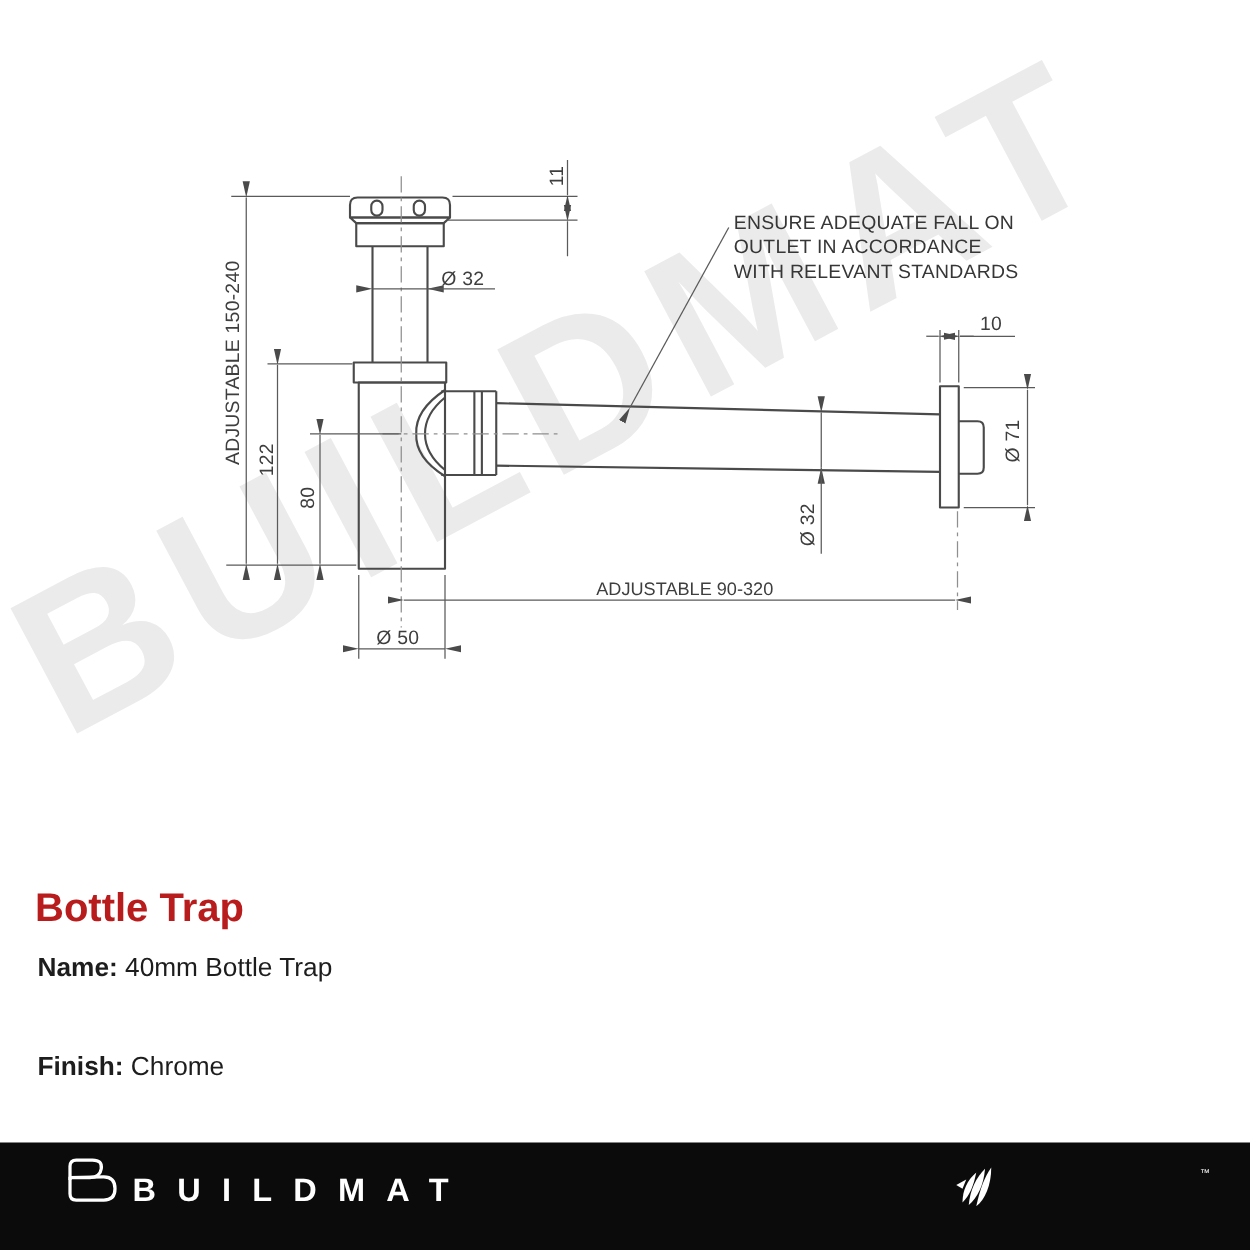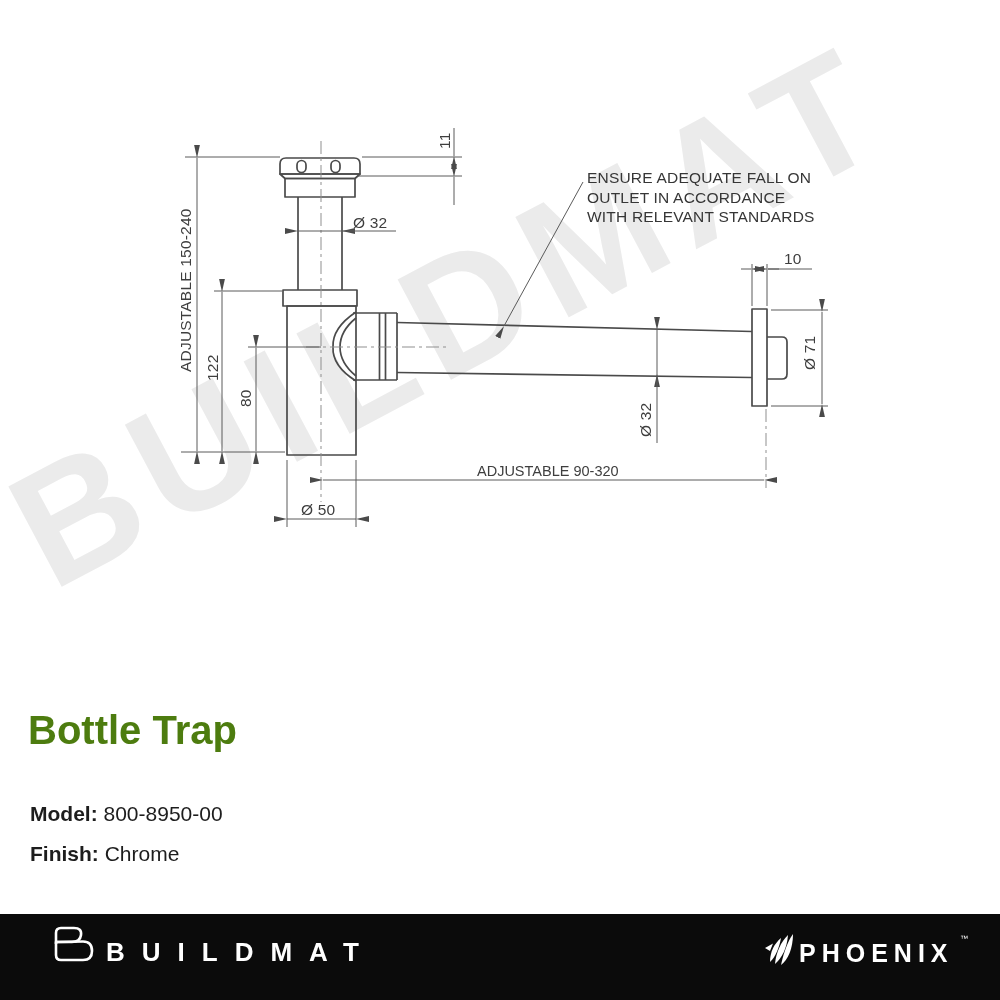--- a/index.html
+++ b/index.html
@@ -11,21 +11,21 @@
   .part{stroke:#4a4a4a;stroke-width:1.7;fill:none;stroke-linejoin:round;}
   .dim{stroke:#5a5a5a;stroke-width:1;fill:none;}
   .cl{stroke:#8f8f8f;stroke-width:1;fill:none;stroke-dasharray:13 4 3 4;}
   .dtxt{font-family:"Liberation Sans",sans-serif;font-size:15.5px;fill:#3e3e3e;letter-spacing:.2px;}
   .dtxt-sm{font-family:"Liberation Sans",sans-serif;font-size:14.5px;fill:#3e3e3e;}
   .ntxt{font-family:"Liberation Sans",sans-serif;font-size:15.5px;fill:#363636;letter-spacing:.2px;}
   .wm{font-family:"Liberation Sans",sans-serif;font-size:165px;font-weight:bold;
       letter-spacing:14px;fill:#ebebeb;}
 
   
-  .product-title{position:absolute;left:28px;top:708px;font-size:40px;font-weight:bold;color:#4d7c0f;}
+  .product-title{position:absolute;left:28px;top:708px;font-size:32px;font-weight:bold;color:#b91c1c;}
   .spec-line{position:absolute;left:30px;font-size:21px;color:#1d1d1d;}
   .spec-line .lbl{font-weight:bold;}
   .spec-name{top:763px;} .spec-model{top:802px;} .spec-finish{top:842px;text-align:right;}
 
   
   .footer{position:absolute;left:0;top:914px;width:1000px;height:86px;background:#0b0b0b;}
   .bm-icon{position:absolute;left:50px;top:10px;}
   .bm-text{position:absolute;left:106px;top:23px;font-size:26px;font-weight:bold;color:#fff;
            letter-spacing:17px;white-space:nowrap;}
   .px-icon{position:absolute;left:757px;top:8px;}
@@ -135,39 +135,38 @@
 
     <g>
       <line class="dim" x1="583" y1="182" x2="504" y2="326" marker-end="url(#arr)"></line>
       <text class="ntxt" x="587" y="183">ENSURE ADEQUATE FALL ON</text>
       <text class="ntxt" x="587" y="202.5">OUTLET IN ACCORDANCE</text>
       <text class="ntxt" x="587" y="222">WITH RELEVANT STANDARDS</text>
     </g>
   </svg>
 
   <div class="product-title">Bottle Trap</div>
-  <div class="spec-line spec-model">
-    <span class="lbl">Model:</span>
-    <span>800-8950-00</span>
+  <div class="spec-line spec-name">
+    <span class="lbl">Name:</span>
+    <span>40mm Bottle Trap</span>
   </div>
   <div class="spec-line spec-finish">
     <span class="lbl">Finish:</span>
     <span>Chrome</span>
   </div>
 
   <div class="footer">
     <svg class="bm-icon" width="46" height="40" viewBox="0 0 46 40">
       <path d="M6,20 L6,9 Q6,4 11,4 L24,4 Q32,4 31,11 Q30,18 22,18 L6,18" fill="none" stroke="#ffffff" stroke-width="2.6" stroke-linejoin="round"></path>
       <path d="M6,18 L33,17.5 Q42,17.5 42,27 Q42,36 33,36 L11,36 Q6,36 6,31 Z" fill="none" stroke="#ffffff" stroke-width="2.6" stroke-linejoin="round"></path>
     </svg>
     <span class="bm-text">BUILDMAT</span>
 
     <svg class="px-icon" width="38" height="44" viewBox="0 0 38 44">
       <path d="M8,26 L16,21.5 L13,29 Z" fill="#ffffff"></path>
       <path d="M13,40 C13,30 17,22 24,16 C22,26 19,34 13,40 Z" fill="#ffffff"></path>
       <path d="M18,42 C19,30 24,20 31,13 C30,26 25,36 18,42 Z" fill="#ffffff"></path>
       <path d="M24,43 C27,29 31,19 36,12 C36,26 31,38 24,43 Z" fill="#ffffff"></path>
     </svg>
-    <span class="px-text">PHOENIX</span>
     <span class="px-tm">™</span>
   </div>
 
 </div>
 
 </body></html>

